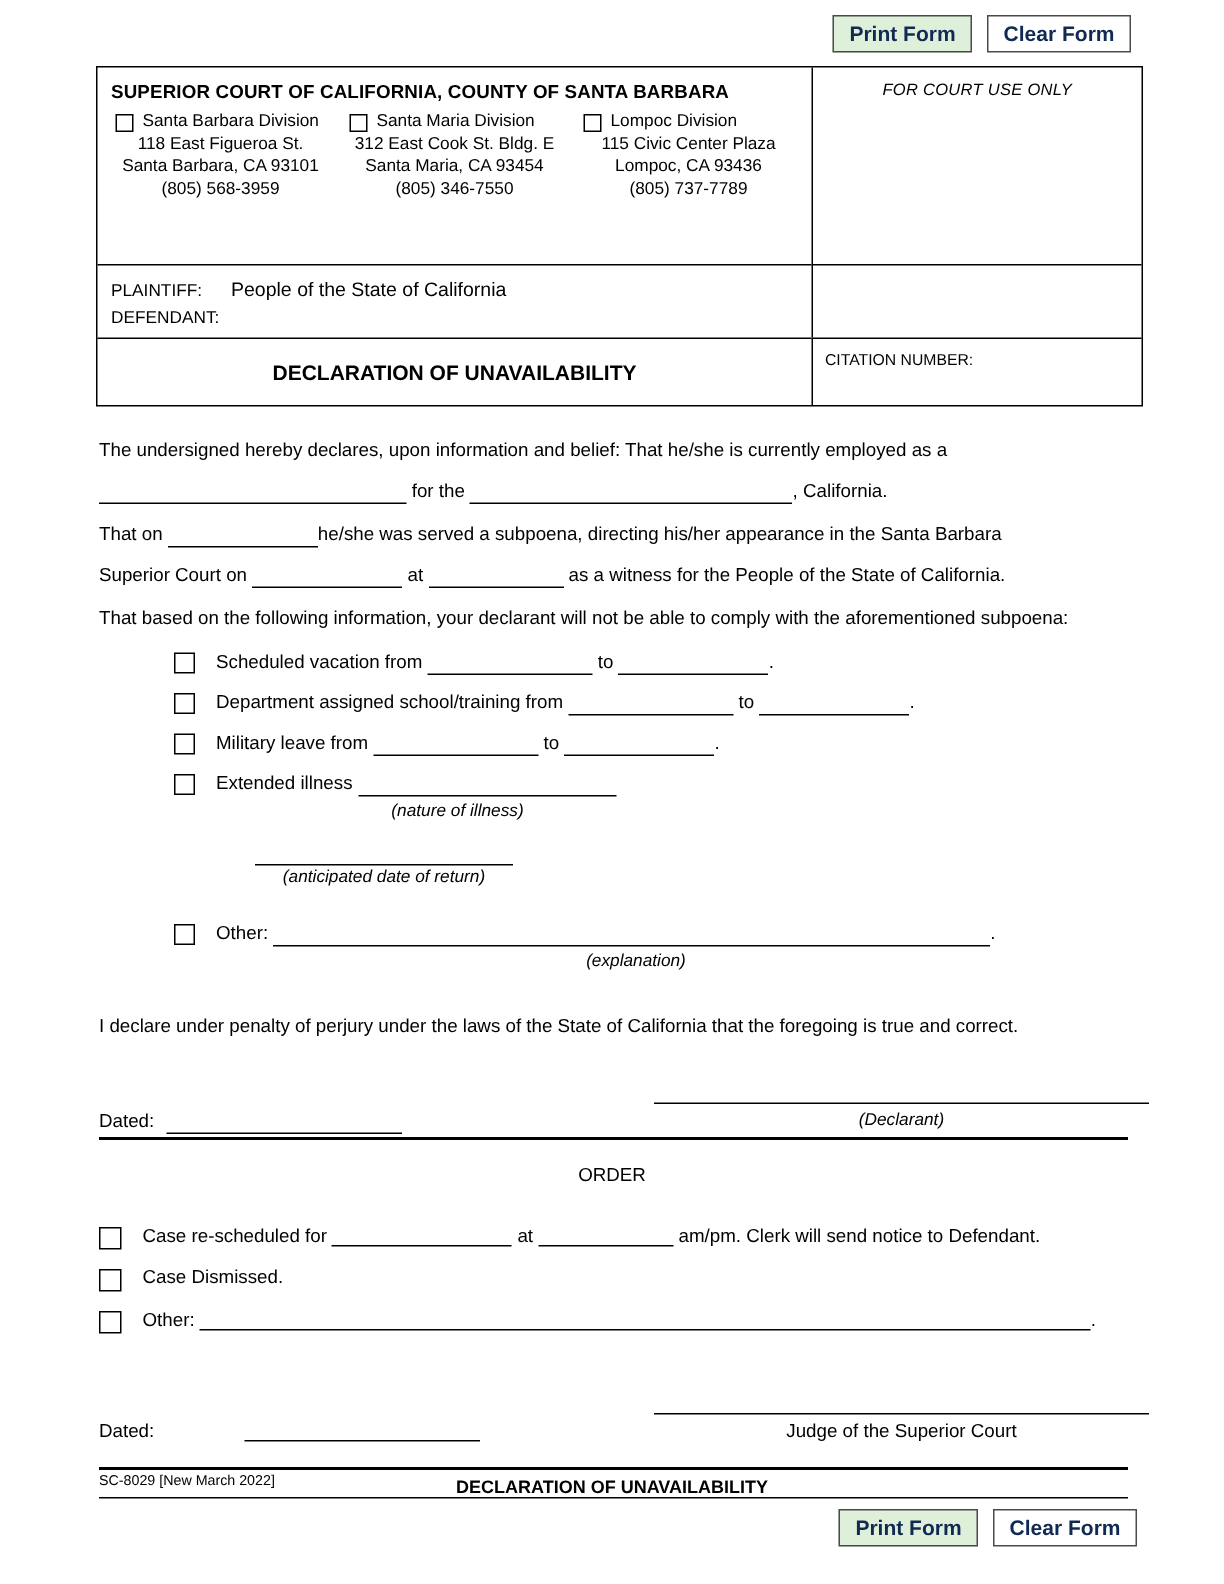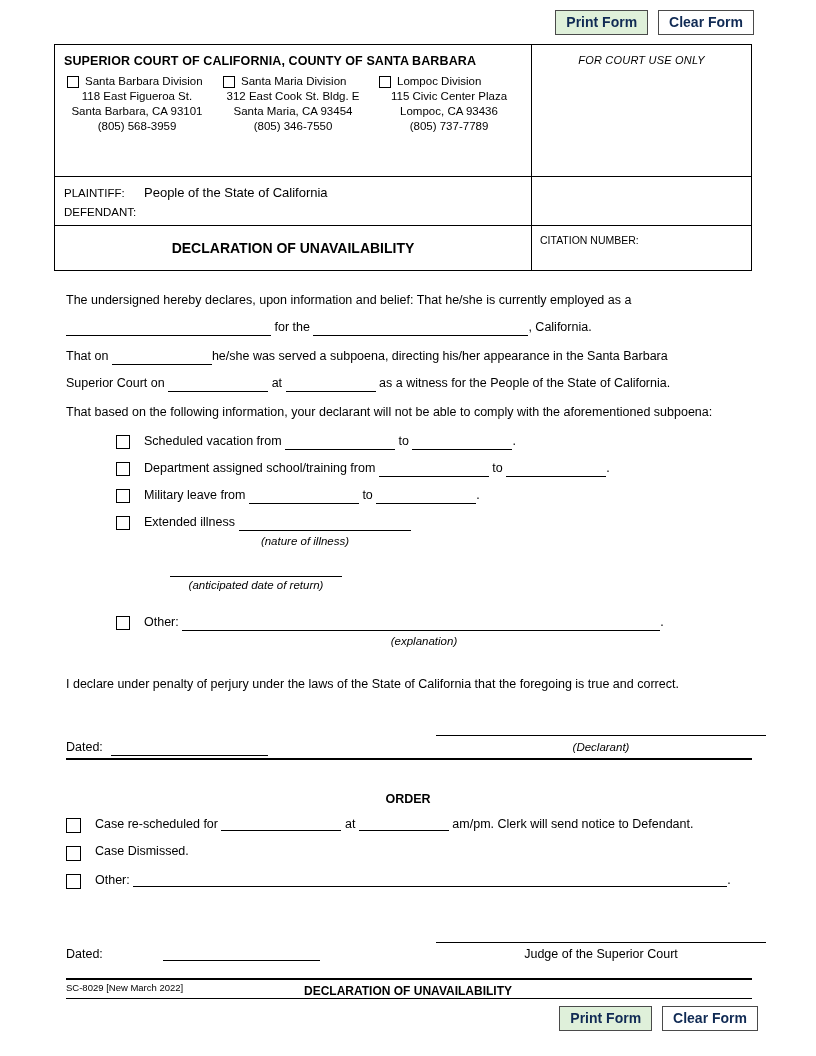--- a/index.html
+++ b/index.html
@@ -26,21 +26,21 @@
     background:#e9f3e9;
     color:#102a54;
     line-height:16px;
     cursor:pointer;
   }
   .formbtn.green{background:#dff0da;}
   .formbtn.plain{background:#ffffff;}
 
   
   .hdr{
-    position:absolute;left:54px;top:44px;width:698px;
+    position:absolute;left:64px;top:44px;width:698px;
     border:1px solid #000;
     box-sizing:border-box;
   }
   .hdr .row{display:flex;}
   .hdr .left{width:477px;box-sizing:border-box;border-right:1px solid #000;}
   .hdr .right{flex:1;box-sizing:border-box;}
   .courtname{
     font-weight:bold;font-size:12.5px;
     padding:9px 0 6px 9px;
     letter-spacing:.1px;
@@ -117,22 +117,22 @@
   .sig-line{border-bottom:1px solid #000;width:330px;height:14px;}
   .sig-cap{font-style:italic;font-size:11.5px;margin-top:3px;}
 
   
   .divider{position:absolute;left:66px;width:686px;border-top:2.5px solid #000;}
   .d1{top:758px;}
   .d2{top:978px;}
   .d3{top:998px;border-top:1.5px solid #000;}
 
   .order-title{
-    position:absolute;left:0;right:0;top:792px;text-align:center;
-    font-weight:bold;font-size:12.5px;
+    position:absolute;left:0;right:0;top:776px;text-align:center;
+    font-weight:normal;font-size:12.5px;
   }
   .order-list{position:absolute;left:66px;top:816px;width:700px;font-size:12.5px;}
   .oi{display:flex;align-items:flex-start;margin-bottom:11px;text-align:center;}
   .obox{width:13px;height:13px;border:1.3px solid #000;background:#fff;margin-right:14px;margin-top:2px;flex:0 0 auto;}
 
   .dated2{position:absolute;left:66px;top:928px;width:700px;display:flex;align-items:flex-end;}
   .judge-cap{font-size:12.5px;margin-top:4px;text-align:center;}
 
   .footer-left{position:absolute;left:66px;top:982px;font-size:9.5px;}
   .footer-center{position:absolute;left:0;right:0;top:984px;text-align:center;font-weight:bold;font-size:12px;}

